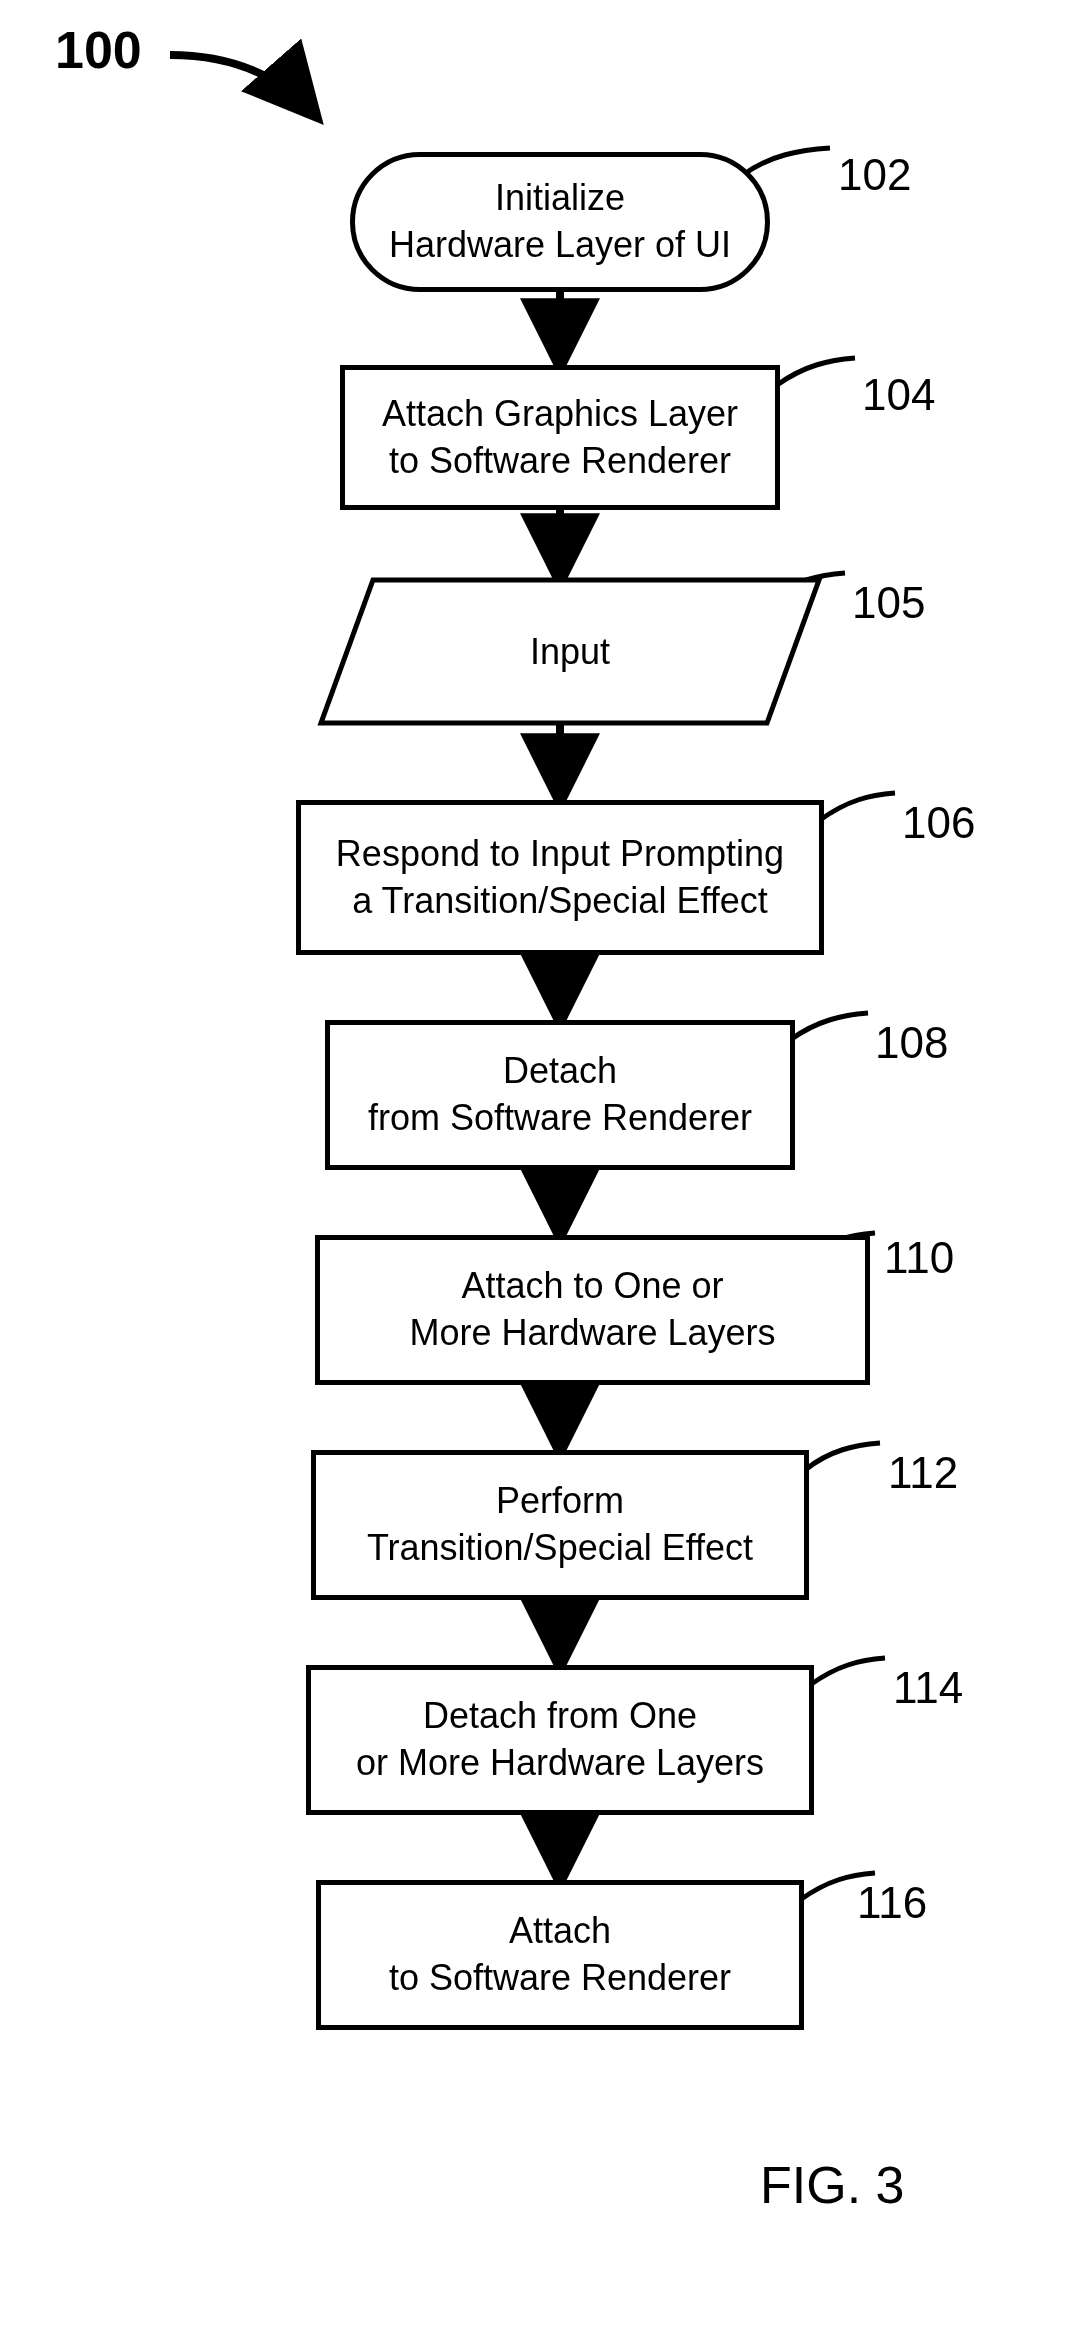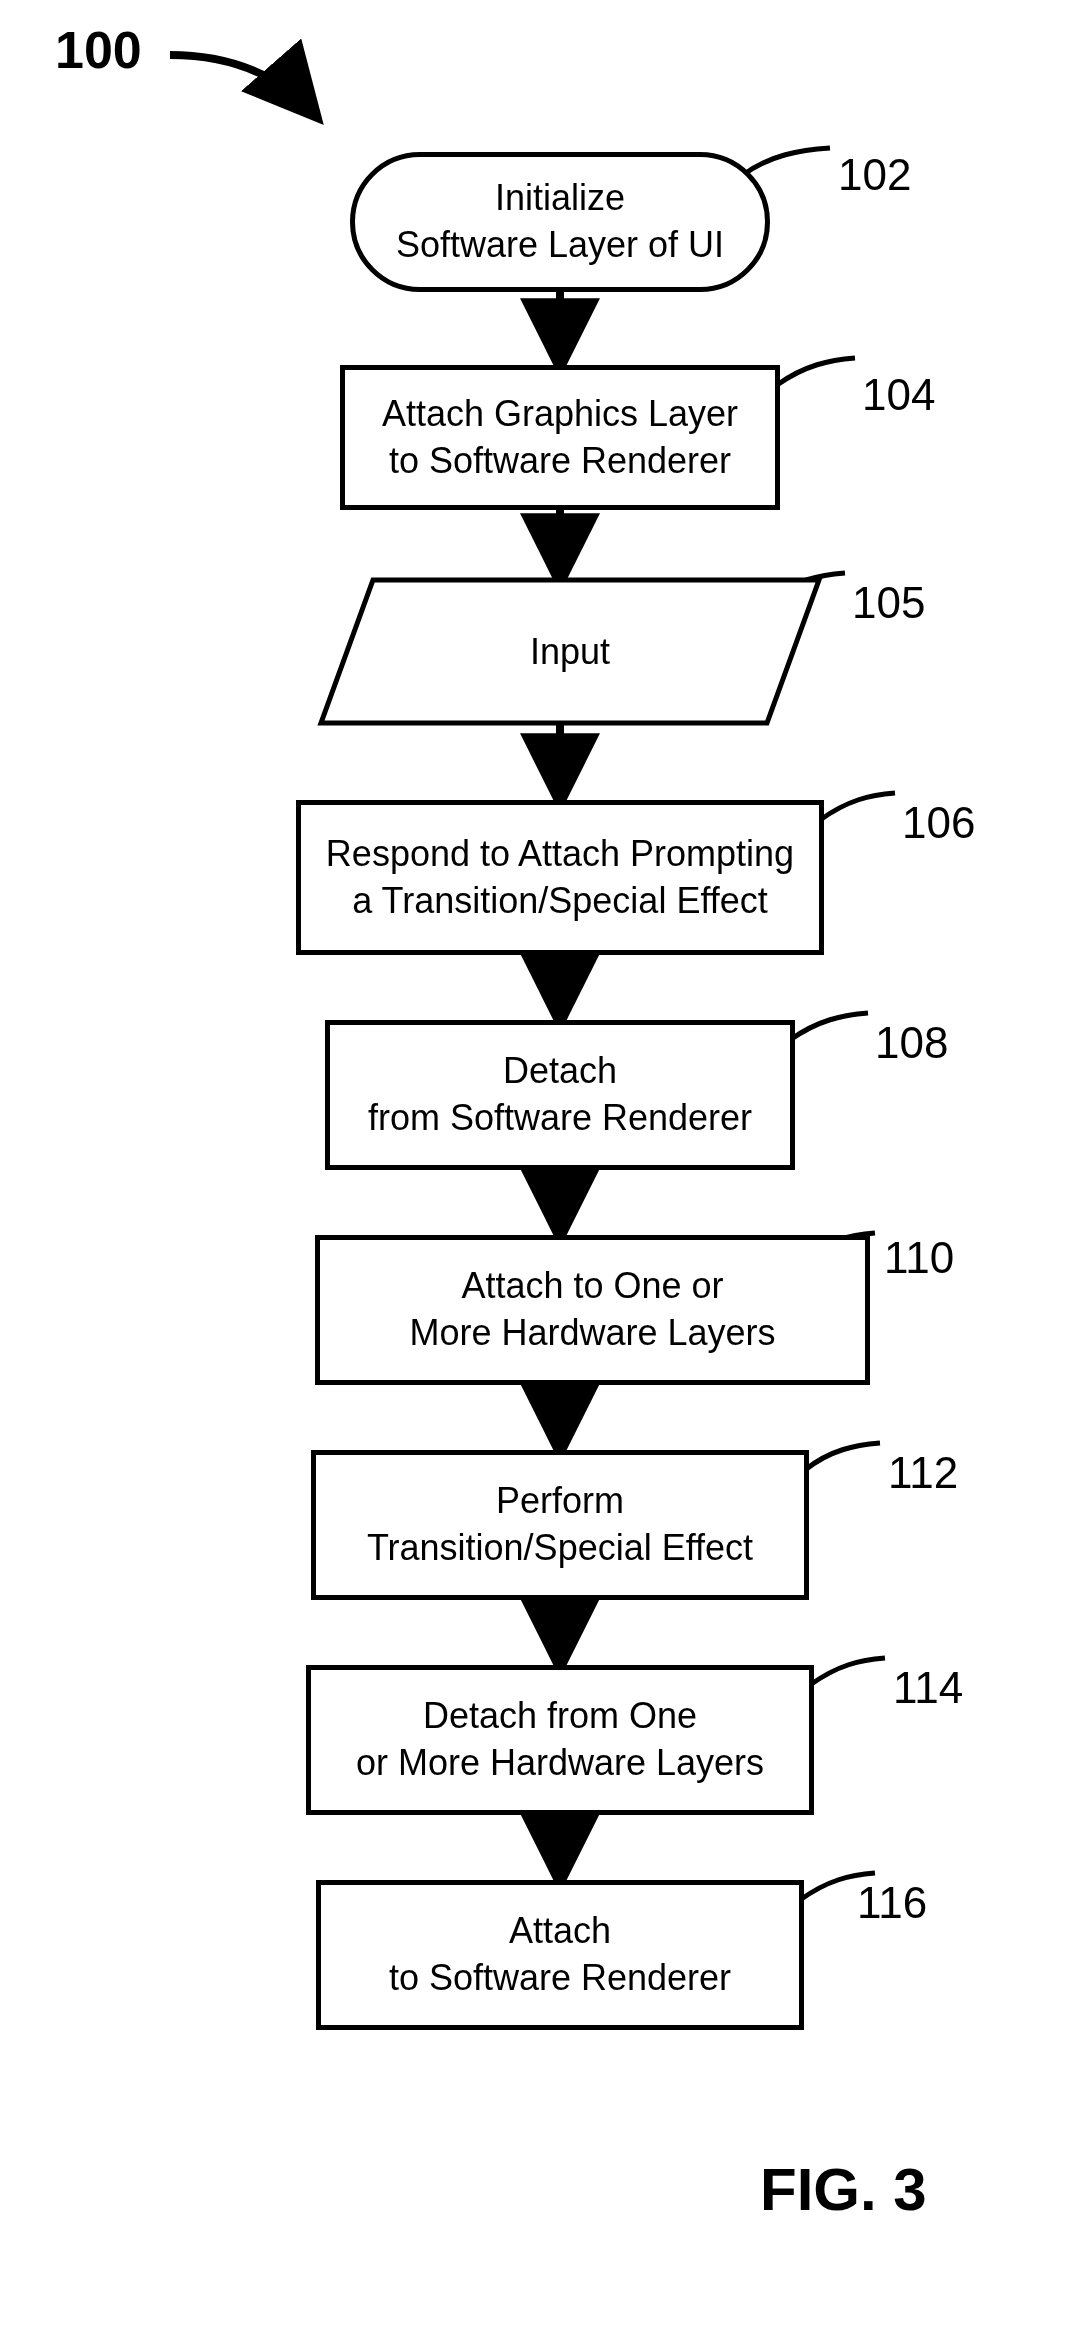--- a/index.html
+++ b/index.html
@@ -32,22 +32,22 @@
     border-radius: 80px;
   }
   .label {
     position: absolute;
     font-size: 44px;
     font-weight: normal;
     margin-top: 30px;
   }
   .figlabel {
     position: absolute;
-    font-size: 60px;
-    font-weight: bold;
+    font-size: 52px;
+    font-weight: normal;
   }
   .start-label {
     position: absolute;
     font-size: 52px;
     font-weight: bold;
   }
 </style>
 </head>
 <body>
 
@@ -81,39 +81,39 @@
     <path d="M800 1260 C 828 1240, 850 1235, 875 1233" stroke="#000" stroke-width="5" fill="none"></path>
     <path d="M805 1470 C 830 1450, 855 1445, 880 1443" stroke="#000" stroke-width="5" fill="none"></path>
     <path d="M810 1685 C 838 1665, 860 1660, 885 1658" stroke="#000" stroke-width="5" fill="none"></path>
     <path d="M800 1900 C 828 1880, 850 1875, 875 1873" stroke="#000" stroke-width="5" fill="none"></path>
 
     <polygon points="373,580 819,580 767,723 321,723" fill="#fff" stroke="#000" stroke-width="5"></polygon>
   </svg>
 
   <div class="box term" style="left:350px; top:152px; width:420px; height:140px;">
     <span style="white-space:pre-line;">Initialize
-Software Layer of UI</span>
+Hardware Layer of UI</span>
   </div>
   <div class="label" style="left:838px; top:120px;">102</div>
 
   <div class="box" style="left:340px; top:365px; width:440px; height:145px;">
     <span style="white-space:pre-line;">Attach Graphics Layer
 to Software Renderer</span>
   </div>
   <div class="label" style="left:862px; top:340px;">104</div>
 
   <div style="position:absolute; left:321px; top:580px; width:498px; height:143px;
               display:flex; align-items:center; justify-content:center;
               font-size:36px;">
     <span style="white-space:pre-line;">Input</span>
   </div>
   <div class="label" style="left:852px; top:548px;">105</div>
 
   <div class="box" style="left:296px; top:800px; width:528px; height:155px;">
-    <span style="white-space:pre-line;">Respond to Attach Prompting
+    <span style="white-space:pre-line;">Respond to Input Prompting
 a Transition/Special Effect</span>
   </div>
   <div class="label" style="left:902px; top:768px;">106</div>
 
   <div class="box" style="left:325px; top:1020px; width:470px; height:150px;">
     <span style="white-space:pre-line;">Detach
 from Software Renderer</span>
   </div>
   <div class="label" style="left:875px; top:988px;">108</div>
 

